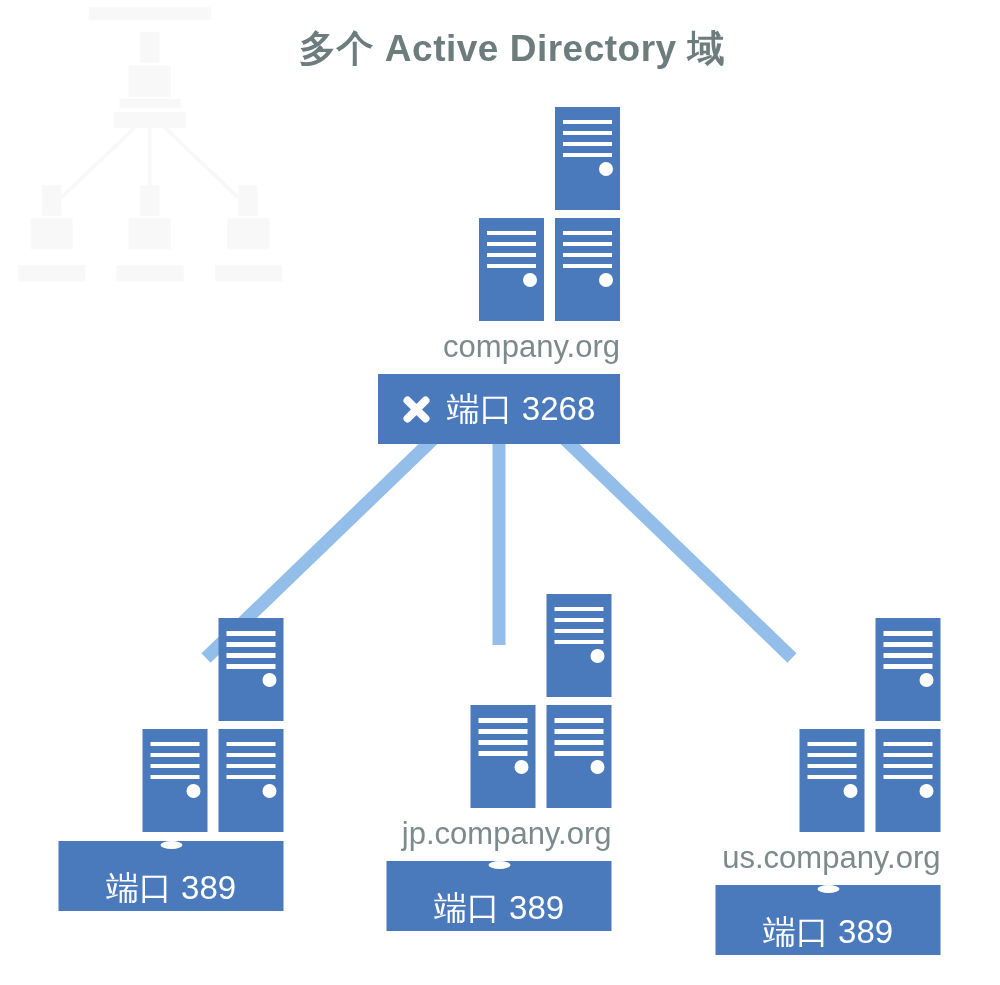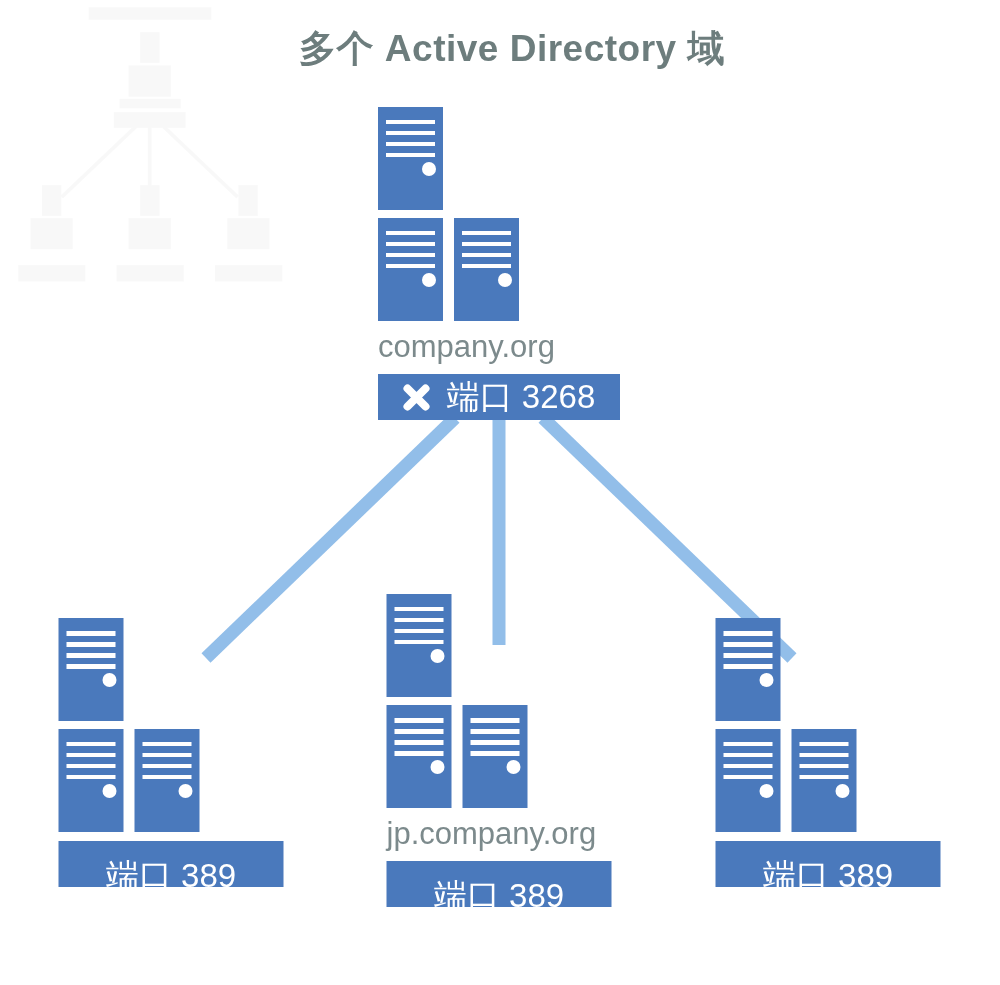--- a/index.html
+++ b/index.html
@@ -37,21 +37,21 @@
     position: absolute;
     left: 0; top: 0;
     z-index: 1;
   }
 
   
   .cluster {
     position: absolute;
     display: flex;
     flex-direction: column;
-    align-items: flex-start;
+    align-items: flex-end;
     transform: translateX(-50%);
     z-index: 2;
   }
   .server-row { display: flex; gap: 11px; margin-top: 8px; }
 
   .server {
     position: relative;
     width: 65px;
     height: 103px;
     background: #4a79bc;
@@ -73,21 +73,21 @@
   .domain-label {
     margin-top: 8px;
     font-size: 31px;
     line-height: 36px;
     color: #7c8a8c;
     white-space: nowrap;
   }
 
   .badge {
     margin-top: 9px;
-    height: 46px;
+    height: 70px;
     background: #4a79bc;
     display: flex;
     align-items: center;
     justify-content: center;
     gap: 17px;
     flex: none;
   }
   .badge-root  { width: 242px; }
   .badge-child { width: 225px; flex-direction: column; }
 
@@ -216,19 +216,20 @@
     <div class="server-row">
       <div class="server">
         <div class="stripes"></div>
         <div class="dot"></div>
       </div>
       <div class="server">
         <div class="stripes"></div>
         <div class="dot"></div>
       </div>
     </div>
+    <div class="domain-label">us.company.org</div>
     <div class="badge badge-child">
       <span class="ring-icon"></span>
       <span class="badge-text">端口 389</span>
     </div>
   </div>
 
 </div>
 
 </body></html>

